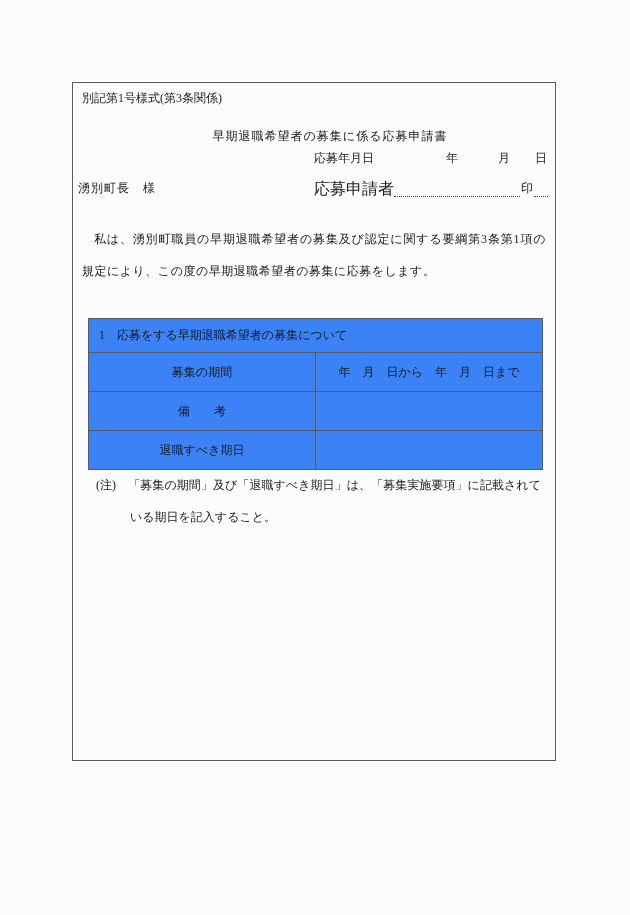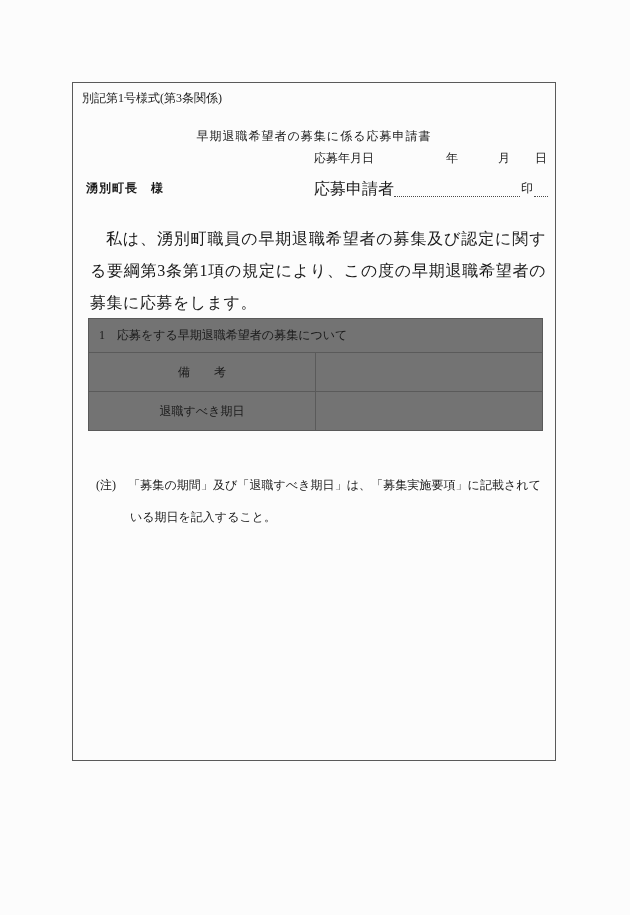--- a/index.html
+++ b/index.html
@@ -13,43 +13,43 @@
   .sheet{position:relative;width:630px;height:915px;background:#fcfcfc;overflow:hidden;}
   .form-box{
     position:absolute;left:72px;top:82px;
     width:484px;height:679px;
     border:1px solid #5a5a5a;
     background:#fcfcfc;
     box-sizing:border-box;
   }
   .txt{font-size:12px;line-height:15px;white-space:pre;}
   .form-id{position:absolute;left:9px;top:8px;}
-  .doc-title{position:absolute;left:0;top:46px;width:100%;text-align:center;letter-spacing:1px;}
+  .doc-title{position:absolute;left:16px;top:46px;width:100%;text-align:center;letter-spacing:1px;}
   .date-line{position:absolute;left:241px;top:68px;right:8px;height:15px;}
   .date-line span{position:absolute;top:0;text-align:right;}
   .dl-label{left:0;}
   .dl-year{left:132px;}
   .dl-month{left:184px;}
   .dl-day{right:0;}
-  .addressee{position:absolute;left:13px;top:98px;letter-spacing:1px;font-weight:bold;}
+  .addressee{position:absolute;left:5px;top:98px;letter-spacing:1px;}
   .applicant-line{
     position:absolute;left:241px;top:92px;right:7px;
     display:flex;align-items:flex-end;height:22px;
   }
   .applicant-label{font-size:16px;line-height:15px;padding-bottom:1px;white-space:pre;}
   .dotted-fill{flex:1 1 auto;border-bottom:1.5px dotted #4a4a4a;height:14px;}
   .dotted-tail{flex:0 0 14px;border-bottom:1.5px dotted #4a4a4a;height:14px;}
   .seal{font-size:12px;line-height:15px;padding:0 1px 1px 1px;}
   .body-par{
-    position:absolute;left:17px;top:140px;right:9px;
-    font-size:16px;line-height:32px;
+    position:absolute;left:9px;top:140px;right:9px;
+    font-size:12px;line-height:32px;
     text-align:justify;text-indent:1em;
     letter-spacing:0.5px;
   }
-  table{border-collapse:collapse;table-layout:fixed;position:absolute;background:#737373;}
+  table{border-collapse:collapse;table-layout:fixed;position:absolute;background:#3b82f6;}
   td{border:1px solid #5a5a5a;font-size:12px;padding:0;vertical-align:middle;}
   .tbl-1{left:15px;top:235px;width:455px;}
   .tbl-1 .head-row td{height:33px;padding-left:10px;}
   .tbl-1 .lbl{width:138px;text-align:center;height:38px;}
   .tbl-1 .val{text-align:center;height:38px;}
   .tbl-2{left:15px;top:479px;width:455px;}
   .tbl-2 .head-row td{height:32px;padding-left:10px;}
   .tbl-2 td{text-align:center;}
   .tbl-2 .c1{width:114px;}
   .tbl-2 .c2{width:113px;}
@@ -94,20 +94,24 @@
     </div>
 
     <div class="body-par">私は、湧別町職員の早期退職希望者の募集及び認定に関する要綱第3条第1項の規定により、この度の早期退職希望者の募集に応募をします。</div>
 
     <table class="tbl-1">
       <tbody>
           <tr class="head-row">
         <td colspan="2">1　応募をする早期退職希望者の募集について</td>
       </tr>
       <tr>
+        <td class="lbl">募集の期間</td>
+        <td class="val">年　月　日から　年　月　日まで</td>
+      </tr>
+      <tr>
         <td class="lbl">備　　考</td>
         <td class="val"></td>
       </tr>
       <tr>
         <td class="lbl">退職すべき期日</td>
         <td class="val"></td>
       </tr>
     </tbody>
       </table>
 

